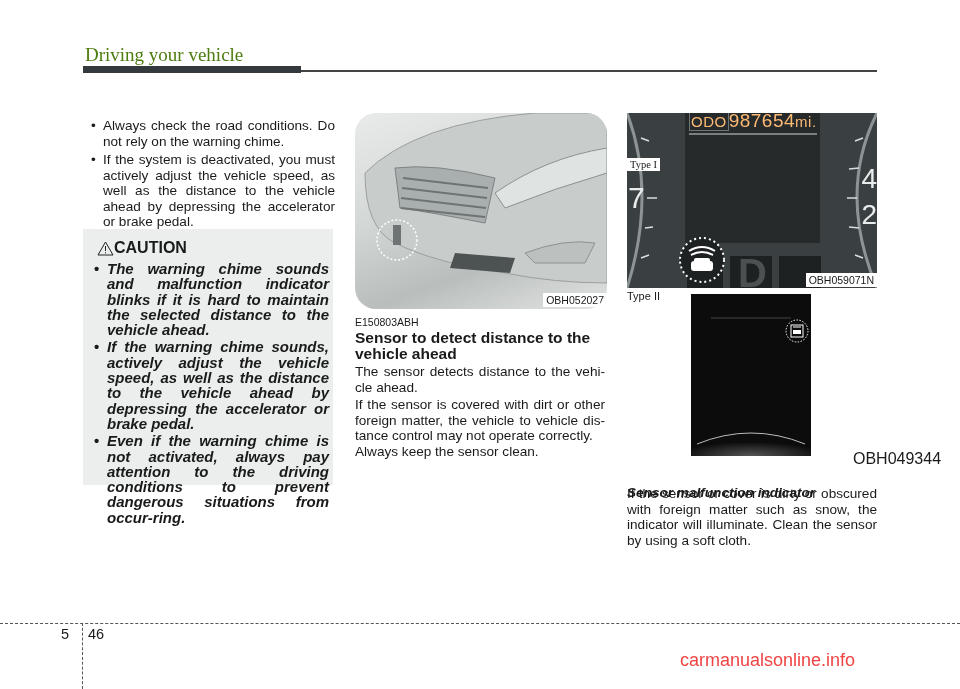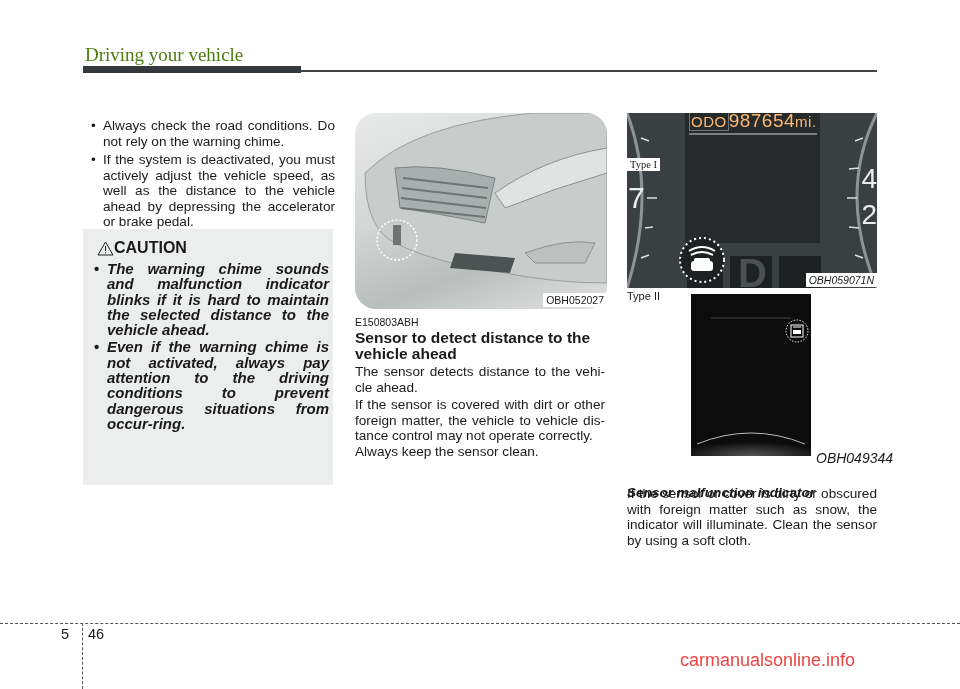--- a/index.html
+++ b/index.html
@@ -60,20 +60,21 @@
       <svg width="17" height="15" viewBox="0 0 17 15">
           <path d="M8.5 1 L16 14 L1 14 Z" fill="none" stroke="#222" stroke-width="1"></path>
           <rect x="8" y="5" width="1" height="5" fill="#222"></rect>
           <rect x="8" y="11.2" width="1" height="1.2" fill="#222"></rect>
         </svg>
     </span>
     <span>CAUTION</span>
   </div>
   <ul class="caution-list">
     <li>The warning chime sounds and malfunction indicator blinks if it is hard to maintain the selected distance to the vehicle ahead.</li>
+    <li>If the warning chime sounds, actively adjust the vehicle speed, as well as the distance to the vehicle ahead by depressing the accelerator or brake pedal.</li>
     <li>Even if the warning chime is not activated, always pay attention to the driving conditions to prevent dangerous situations from occur-ring.</li>
   </ul>
 </div>
 
 <div class="abs fig car-fig">
   <svg width="252" height="196" viewBox="0 0 252 196">
     <path d="M10 60 Q60 10 180 0 L252 0 L252 170 Q200 170 150 160 Q80 150 40 130 Q10 115 10 60 Z" fill="#c8cccb" stroke="#9aa09f"></path>
     <path d="M40 55 Q80 50 140 65 L130 110 Q80 100 45 95 Z" fill="#a9afae" stroke="#7e8483"></path>
     <g stroke="#6e7473" stroke-width="2">
       <line x1="48" y1="65" x2="133" y2="75"></line>
@@ -124,42 +125,42 @@
     <rect x="67" y="145" width="16" height="5" rx="2" fill="#fff"></rect>
   </svg>
   <div style="position:absolute;left:62px;top:-3px;font-size:19px;color:#fdba74;letter-spacing:0.5px;">
     <span style="font-size:15px;border:1.5px solid #6e7577;padding:0 1px;">ODO</span><span>987654</span><span style="font-size:15px;">mi.</span>
   </div>
   <div style="position:absolute;left:1px;top:68px;font-size:30px;color:#e8ecec;">7</div>
   <div style="position:absolute;right:0;top:50px;font-size:28px;color:#e8ecec;">4</div>
   <div style="position:absolute;right:0;top:86px;font-size:28px;color:#e8ecec;">2</div>
   <div style="position:absolute;left:111px;top:138px;font-size:40px;font-weight:bold;color:#4b5153;">D</div>
   <div class="fig-label" style="left:0;top:1px;font-family:'Liberation Serif',serif;margin-top:44px;">Type I</div>
-  <div class="fig-label" style="right:0;bottom:1px;font-style:italic;">OBH059071N</div>
+  <div class="fig-label" style="right:0;bottom:1px;">OBH059071N</div>
 </div>
 
 <div class="abs" style="left:627px;top:290px;font-size:11px;font-family:Liberation Sans, sans-serif;">Type II</div>
 <div class="abs fig type2">
   <svg width="120" height="162" viewBox="0 0 120 162">
     <defs>
       <radialGradient id="g1" cx="50%" cy="100%" r="60%">
           <stop offset="0" stop-color="#555"></stop>
           <stop offset="1" stop-color="#0c0c0c"></stop>
         </radialGradient>
     </defs>
     <line x1="20" y1="24" x2="100" y2="24" stroke="#444" stroke-width="1"></line>
     <path d="M0 162 L0 152 Q60 125 120 152 L120 162 Z" fill="url(#g1)"></path>
     <path d="M6 150 Q60 128 114 150" stroke="#bbb" stroke-width="1" fill="none"></path>
     <circle cx="106" cy="37" r="11" fill="none" stroke="#fff" stroke-width="1" stroke-dasharray="1.5 1.5"></circle>
     <rect x="100" y="31" width="12" height="12" fill="none" stroke="#fff" stroke-width="1"></rect>
     <rect x="102" y="36" width="8" height="4" fill="#fff"></rect>
     <line x1="102" y1="33" x2="110" y2="33" stroke="#fff"></line>
   </svg>
 </div>
-<div class="abs" style="left:816px;top:450px;font-size:14px;font-style:italic;">OBH049344</div>
+<div class="abs" style="left:853px;top:450px;font-size:16px;">OBH049344</div>
 
 <div class="abs italic-heading">Sensor malfunction indicator</div>
 <div class="abs right-para body-text">If the sensor or cover is dirty or obscured with foreign matter such as snow, the indicator will illuminate. Clean the sensor by using a soft cloth.</div>
 
 <div class="abs foot-hline"></div>
 <div class="abs foot-vline"></div>
 <div class="abs foot-chapter">5</div>
 <div class="abs foot-page">46</div>
 <div class="abs watermark">carmanualsonline.info</div>
 

